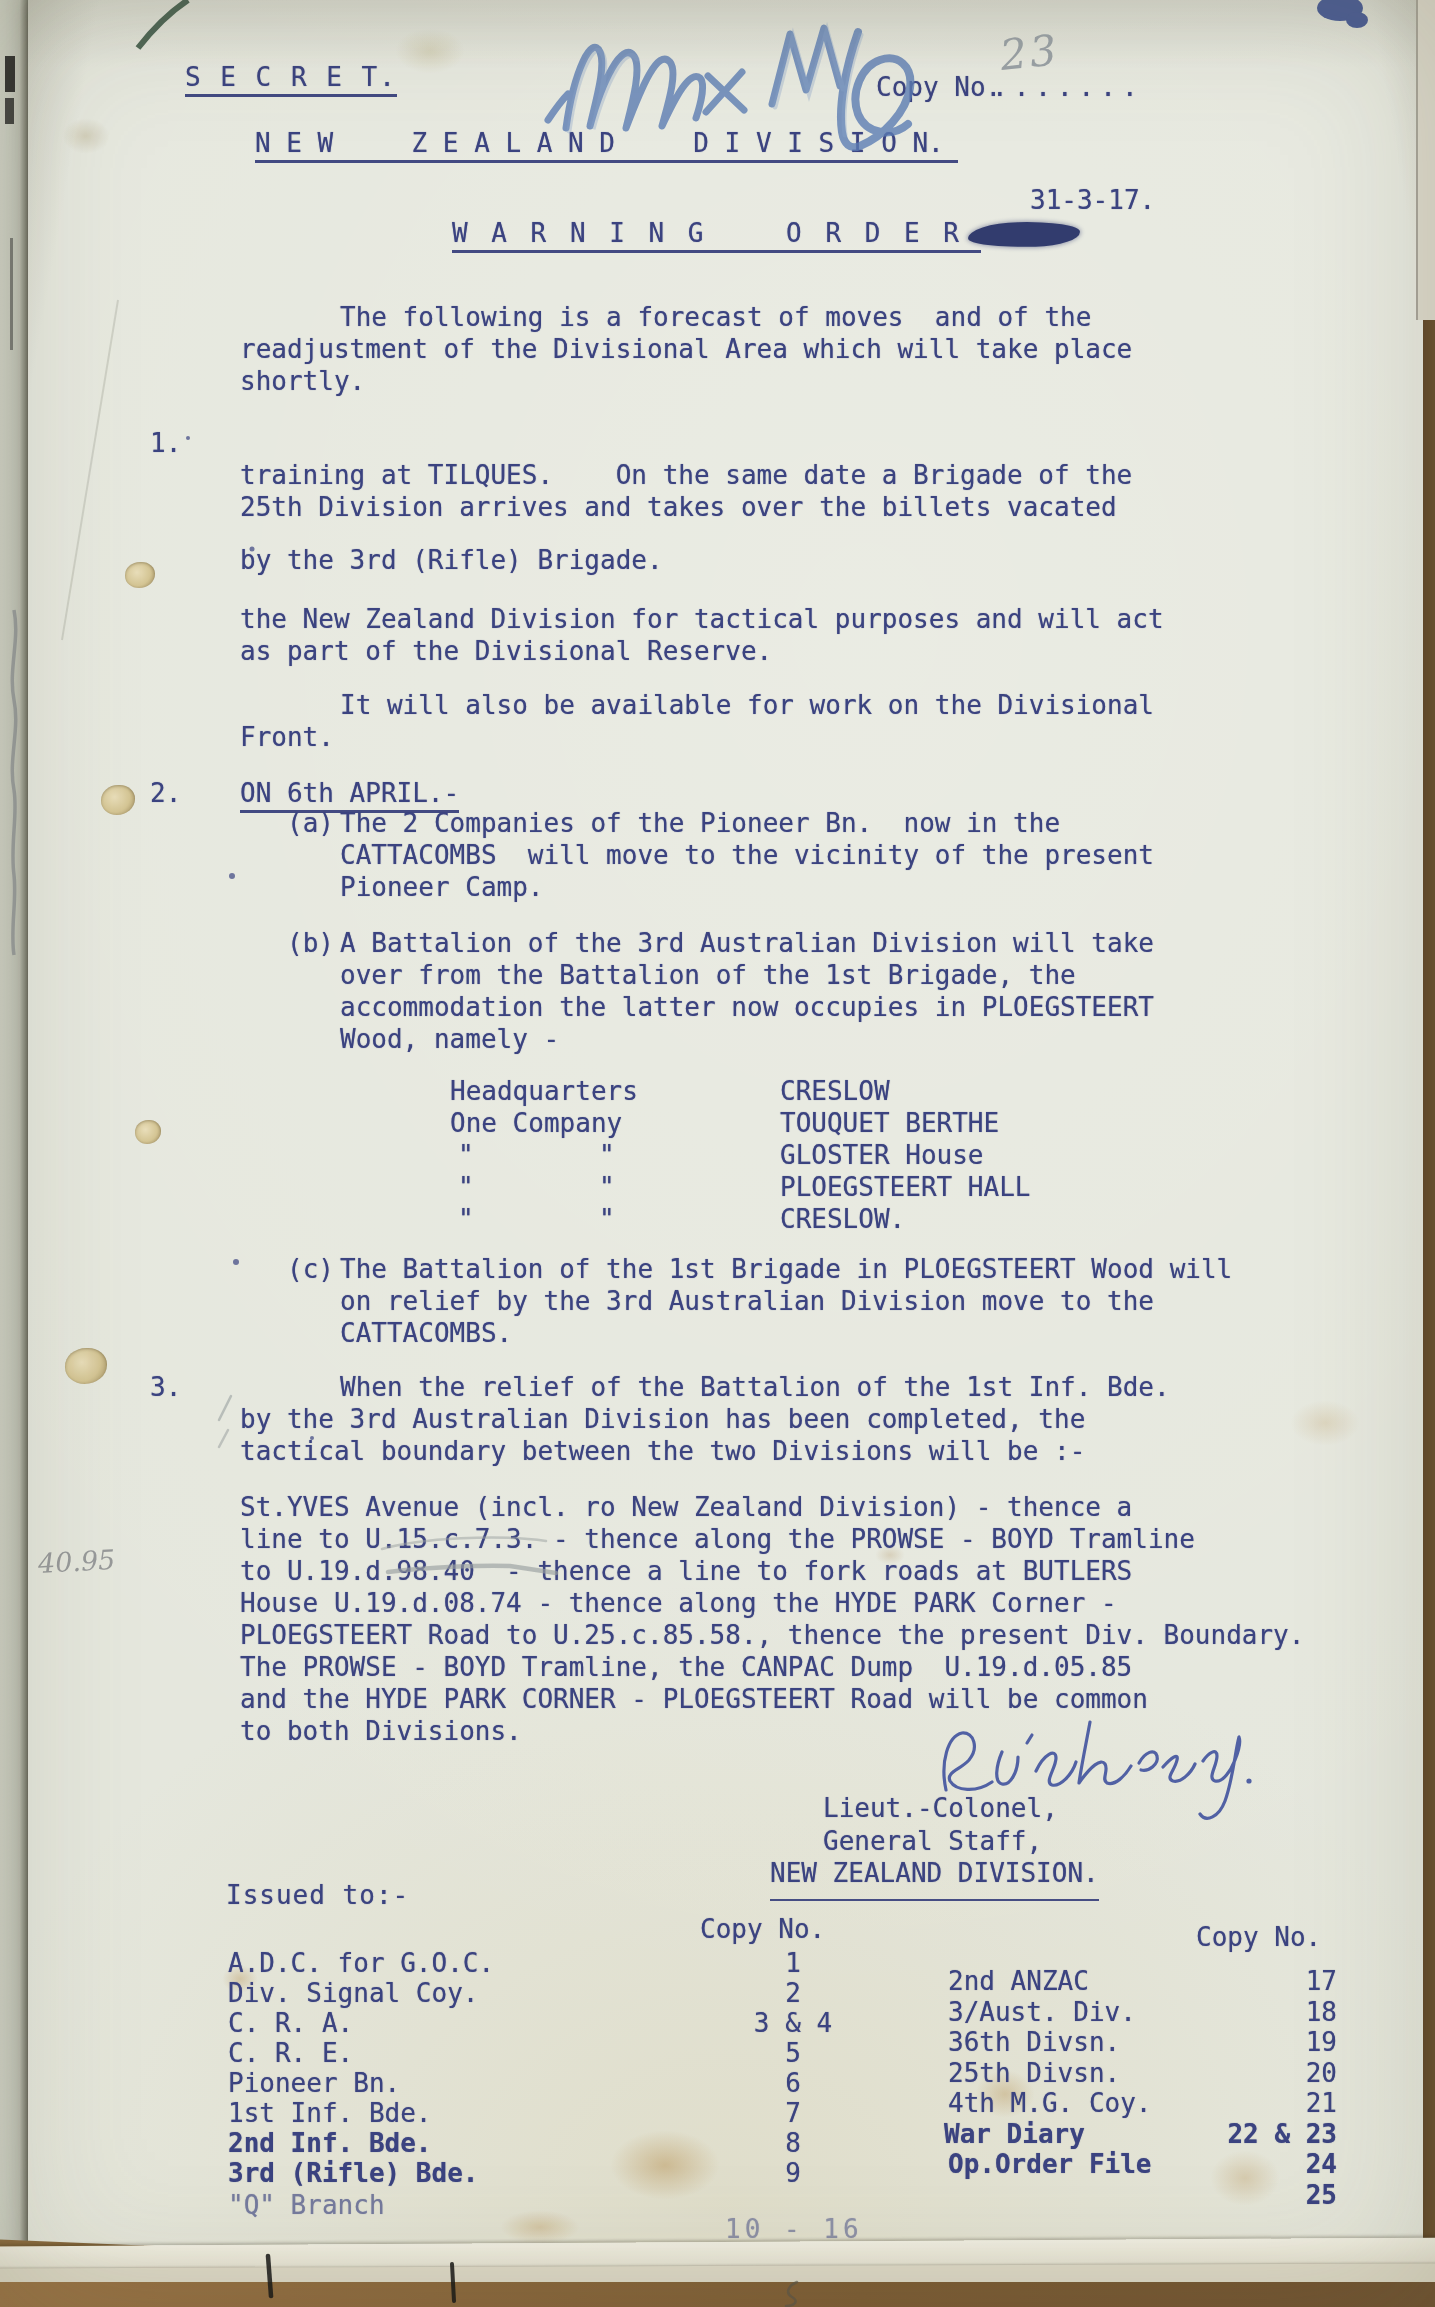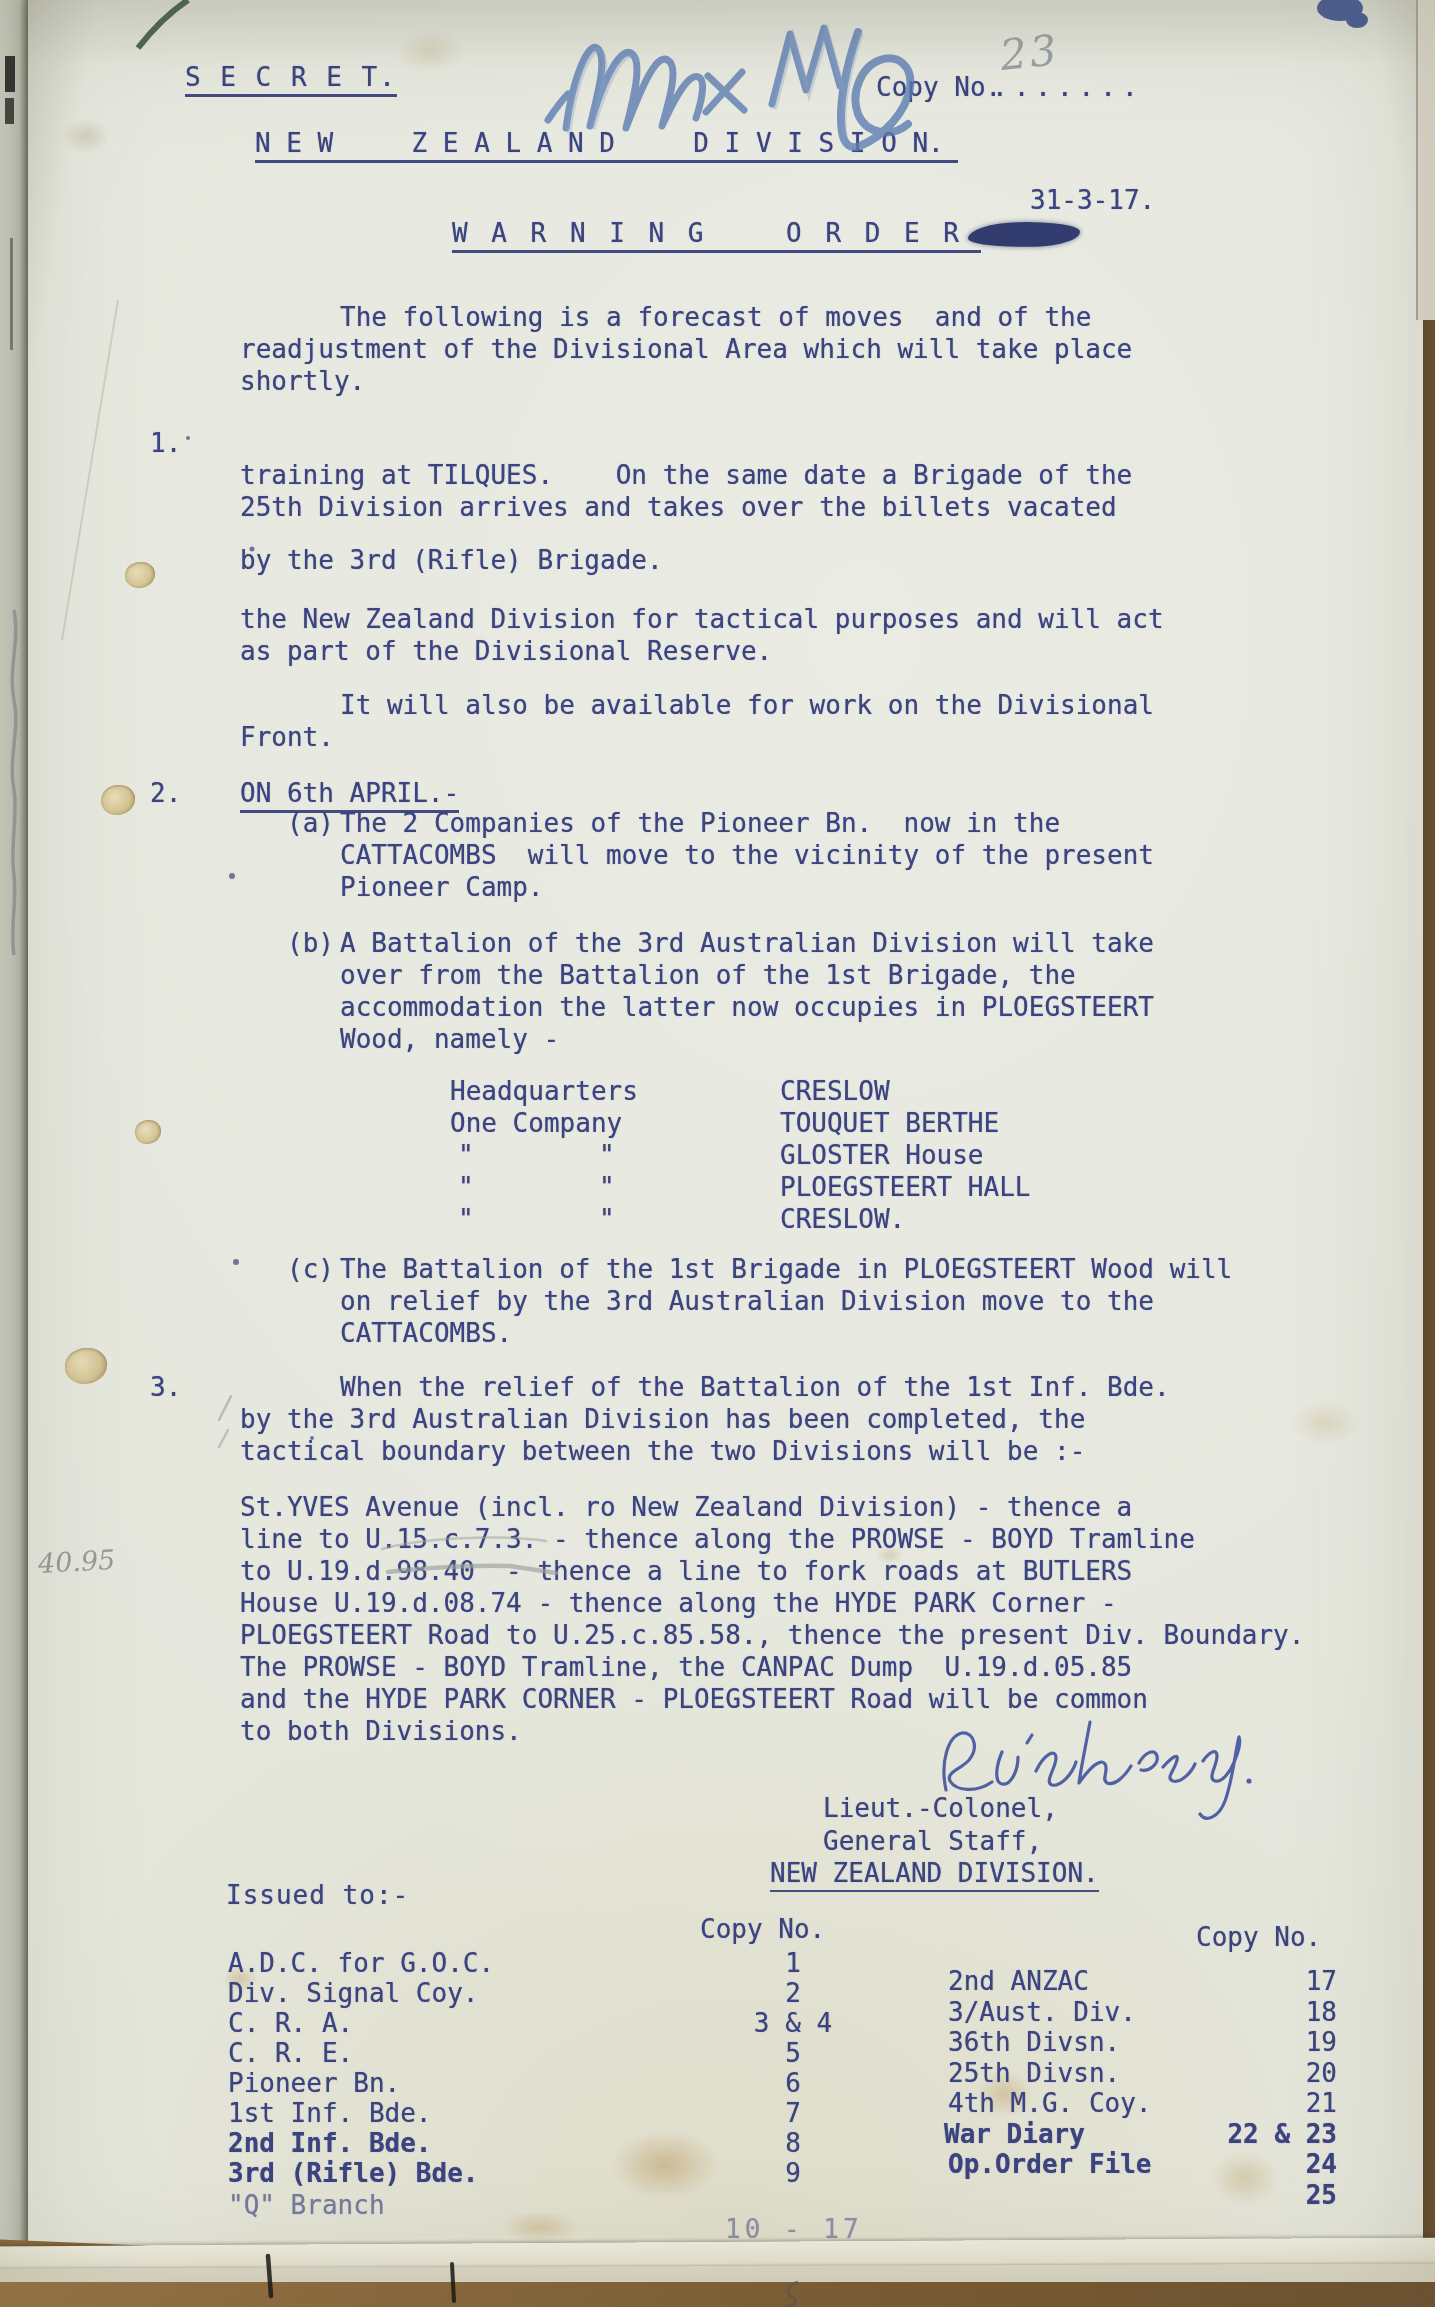--- a/index.html
+++ b/index.html
@@ -25,21 +25,21 @@
     background:#ddDAcd;border-left:2px solid #a8a59a;}
   
   :root{--ink:#3b4380;--pencil:#97999a;}
   .tl{
     position:absolute;white-space:pre;color:var(--ink);
     font:26px/30px "DejaVu Sans Mono",monospace;
     text-shadow:0 0 1px rgba(56,64,125,.65);
   }
   .sp4{letter-spacing:4px;}
   .sp2{letter-spacing:2px;}
-  .u{border-bottom:2.5px solid rgba(52,60,122,.9);padding-bottom:2px;}
+  .u{border-bottom:2.5px solid rgba(52,60,122,.9);padding-bottom:11px;}
   .u3{border-bottom:3px solid rgba(52,60,122,.92);padding-bottom:2px;}
   .fade65{opacity:.65;}
   .fade5{opacity:.5;}
   .pencil{
     position:absolute;color:var(--pencil);
     font-family:"DejaVu Serif",serif;font-style:italic;
   }
   .num-c{width:96px;text-align:center;}
   .num-r{width:112px;text-align:right;}
   
@@ -178,21 +178,21 @@
   <div class="tl num-c" style="left:745px;top:2038px;">5</div>
   <div class="tl" style="left:228px;top:2068px;">Pioneer Bn.</div>
   <div class="tl num-c" style="left:745px;top:2068px;">6</div>
   <div class="tl" style="left:228px;top:2098px;">1st Inf. Bde.</div>
   <div class="tl num-c" style="left:745px;top:2098px;">7</div>
   <div class="tl" style="left:228px;top:2128px;font-weight:bold;">2nd Inf. Bde.</div>
   <div class="tl num-c" style="left:745px;top:2128px;">8</div>
   <div class="tl" style="left:228px;top:2158px;font-weight:bold;">3rd (Rifle) Bde.</div>
   <div class="tl num-c" style="left:745px;top:2158px;">9</div>
   <div class="tl fade65" style="left:228px;top:2190px;">"Q" Branch</div>
-  <div class="tl fade5" style="left:725px;top:2214px;letter-spacing:4px;">10 - 17</div>
+  <div class="tl fade5" style="left:725px;top:2214px;letter-spacing:4px;">10 - 16</div>
 
   <div class="tl" style="left:948px;top:1966px;">2nd ANZAC</div>
   <div class="tl num-r" style="left:1225px;top:1966px;">17</div>
   <div class="tl" style="left:948px;top:1997px;">3/Aust. Div.</div>
   <div class="tl num-r" style="left:1225px;top:1997px;">18</div>
   <div class="tl" style="left:948px;top:2027px;">36th Divsn.</div>
   <div class="tl num-r" style="left:1225px;top:2027px;">19</div>
   <div class="tl" style="left:948px;top:2058px;">25th Divsn.</div>
   <div class="tl num-r" style="left:1225px;top:2058px;">20</div>
   <div class="tl" style="left:948px;top:2088px;">4th M.G. Coy.</div>

